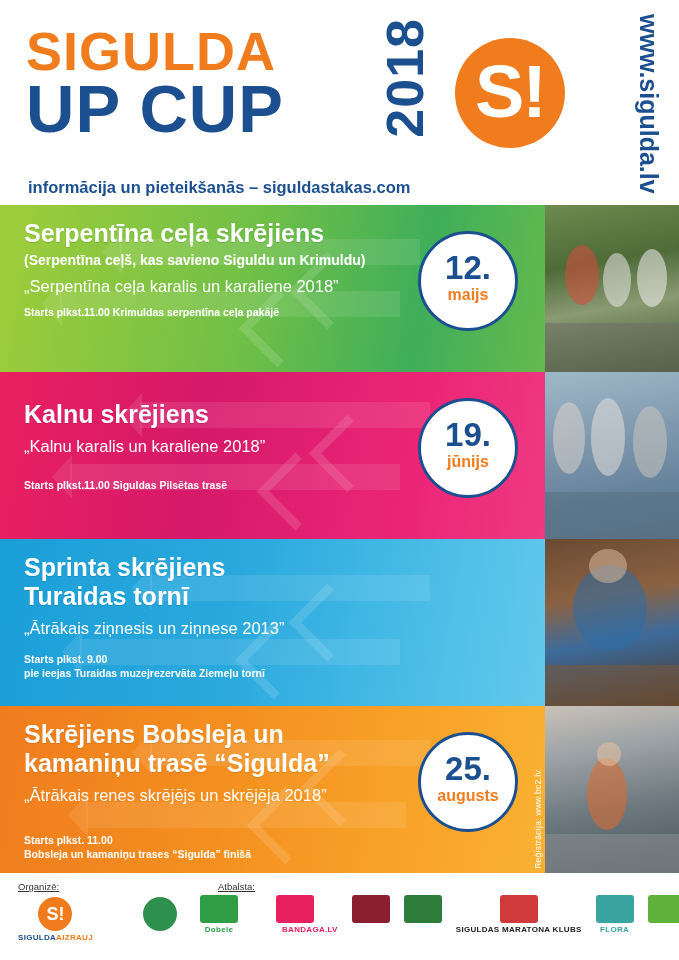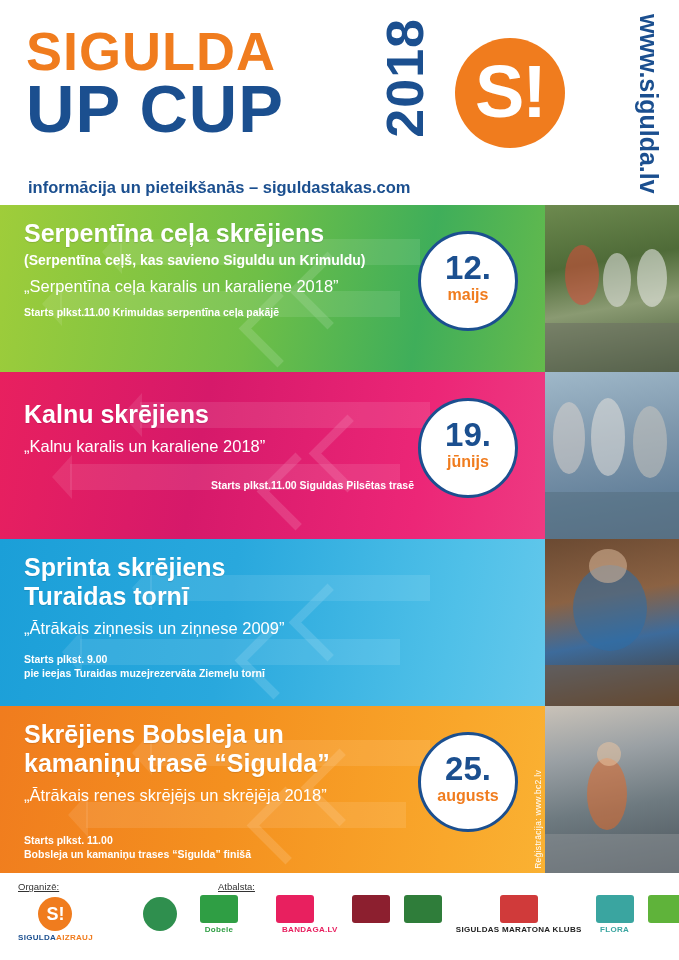--- a/index.html
+++ b/index.html
@@ -336,21 +336,21 @@
     <div class="bg"></div>
     <div class="arrows">
       <div class="arrow" style="left:140px; top:30px; width:290px;"></div>
       <div class="arrow" style="left:70px; top:92px; width:330px;"></div>
       <div class="chev" style="left:320px; top:54px;"></div>
       <div class="chev" style="left:268px; top:92px;"></div>
     </div>
     <div class="text">
       <div class="ev-title" style="margin-top:14px;">Kalnu skrējiens</div>
       <div class="ev-quote">„Kalnu karalis un karaliene 2018”</div>
-      <div class="ev-start" style="margin-top:22px;text-align:right;">Starts plkst.11.00 Siguldas Pilsētas trasē</div>
+      <div class="ev-start" style="margin-top:22px;">Starts plkst.11.00 Siguldas Pilsētas trasē</div>
     </div>
     <div class="date-badge">
       <div class="date-day">19.</div>
       <div class="date-month">jūnijs</div>
     </div>
     <div class="photo p2">
       <div class="blob" style="left:8px; top:30px; width:32px; height:72px; background:#d8d2cc;"></div>
       <div class="blob" style="left:46px; top:26px; width:34px; height:78px; background:#e4e0da;"></div>
       <div class="blob" style="left:88px; top:34px; width:34px; height:72px; background:#c9c4bd;"></div>
       <div class="blob" style="left:0; top:120px; width:140px; height:60px; background:#55707f; border-radius:0;"></div>
@@ -361,21 +361,21 @@
     <div class="bg"></div>
     <div class="arrows">
       <div class="arrow" style="left:150px; top:36px; width:280px;"></div>
       <div class="arrow" style="left:80px; top:100px; width:320px;"></div>
       <div class="chev" style="left:300px; top:56px;"></div>
       <div class="chev" style="left:246px; top:94px;"></div>
     </div>
     <div class="text">
       <div class="ev-title" style="white-space:pre-line;">Sprinta skrējiens
 Turaidas tornī</div>
-      <div class="ev-quote">„Ātrākais ziņnesis un ziņnese 2009”</div>
+      <div class="ev-quote">„Ātrākais ziņnesis un ziņnese 2013”</div>
       <div class="ev-start" style="white-space:pre-line; margin-top:14px;">Starts plkst. 9.00
 pie ieejas Turaidas muzejrezervāta Ziemeļu tornī</div>
     </div>
     <div class="photo p3">
       <div class="blob" style="left:28px; top:26px; width:74px; height:86px; background:#2b6ea8;"></div>
       <div class="blob" style="left:44px; top:10px; width:38px; height:34px; background:#d9b89a;"></div>
       <div class="blob" style="left:0; top:126px; width:140px; height:54px; background:#7a5a3c; border-radius:0;"></div>
     </div>
   </div>
 

